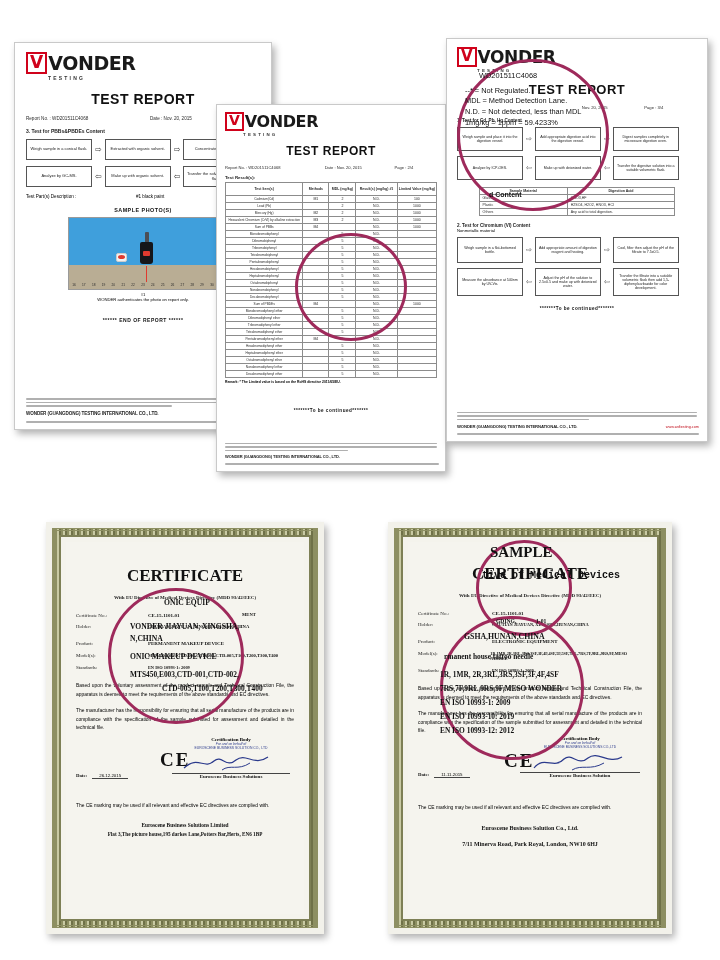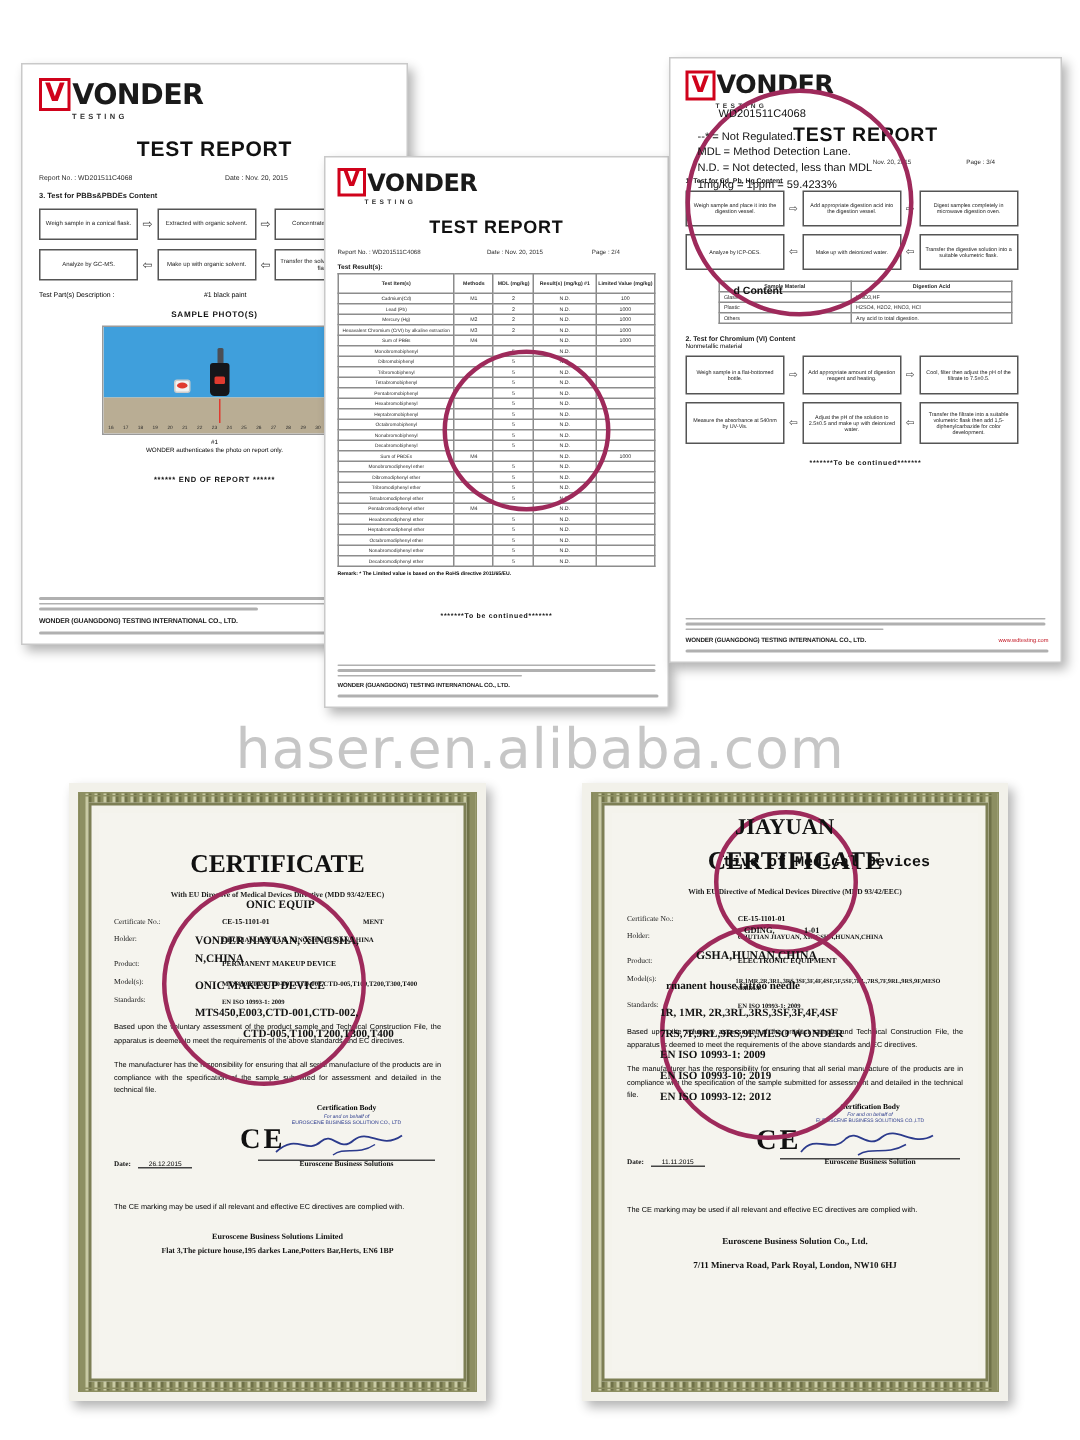--- a/index.html
+++ b/index.html
@@ -535,21 +535,20 @@
     <div class="annot-text" style="left:18px; top:32px; width:142px; font-size:7.4px; line-height:1.45;">
       <div style="margin-left:14px; margin-bottom:4px;">WD201511C4068</div>
       <div>--* = Not Regulated.</div>
       <div>MDL = Method Detection Lane.</div>
       <div>N.D. = Not detected, less than MDL</div>
       <div>1mg/kg = 1ppm = 59.4233%</div>
     </div>
     <div class="annot-text" style="left:42px; top:152px; font-size:7px; font-weight:700;">d Content</div>
   </div>
 
-  <div class="watermark" style="top:478px;">haser.en.alibaba.com</div>
 
   <div class="sheet cert-outer" style="left:46px; top:522px; width:278px; height:412px; border:none;">
     <div class="cert-band"></div>
     <div class="cert-band2"></div>
     <div class="cert-body">
 
       <div class="cert-title" style="font-size:17px; margin:18px 0 9px 0;">CERTIFICATE</div>
       <div class="cert-sub" style="font-size:5px; margin-bottom:13px;">With EU Directive of Medical Devices Directive  (MDD 93/42/EEC)</div>
 
       <div class="cert-row" style="margin-bottom:6px;">
@@ -667,21 +666,21 @@
       <div style="font-size:4.9px; line-height:1.75; margin-top:4px;">The CE marking may be used if all relevant and effective EC directives are complied with.</div>
 
       <div class="cert-title" style="font-size:6px; margin-top:13px; font-weight:700;">Euroscene Business Solution Co., Ltd.</div>
       <div class="cert-title" style="font-size:6px; margin-top:10px; font-weight:700;">7/11 Minerva Road, Park Royal, London, NW10 6HJ</div>
     </div>
 
     <div class="annot-circle" style="left:88px; top:18px; width:96px; height:96px;"></div>
     <div class="annot-circle" style="left:52px; top:94px; width:144px; height:144px;"></div>
 
     <div class="annot-text" style="left:0; top:0; width:284px; height:412px;">
-      <div style="position:absolute; left:102px; top:22px; font-size:15px; font-weight:800; font-family:'Liberation Serif',serif;">JIAYUAN</div>
+      <div style="position:absolute; left:102px; top:22px; font-size:15px; font-weight:800; font-family:'Liberation Serif',serif;">SAMPLE</div>
       <div style="position:absolute; left:94px; top:48px; font-size:10px; font-weight:700; font-family:Liberation Mono, monospace;">tive of Medical Devices</div>
       <div style="position:absolute; left:108px; top:96px; font-size:5.6px; font-weight:700; font-family:'Liberation Serif',serif;">GDING,</div>
       <div style="position:absolute; left:148px; top:96px; font-size:5.6px; font-weight:700; font-family:'Liberation Serif',serif;">1-01</div>
       <div style="position:absolute; left:76px; top:110px; font-size:7.8px; font-weight:700; font-family:'Liberation Serif',serif;">GSHA,HUNAN,CHINA</div>
       <div style="position:absolute; left:56px; top:130px; font-size:7.4px; font-weight:700; font-family:'Liberation Serif',serif;">rmanent house tattoo needle</div>
       <div style="position:absolute; left:52px; top:148px; font-size:7.4px; font-weight:700; font-family:'Liberation Serif',serif;">1R, 1MR, 2R,3RL,3RS,3SF,3F,4F,4SF</div>
       <div style="position:absolute; left:52px; top:162px; font-size:7.4px; font-weight:700; font-family:'Liberation Serif',serif;">7RS,7F,9RL,9RS,9F,MESO WONDER</div>
       <div style="position:absolute; left:52px; top:176px; font-size:7.4px; font-weight:700; font-family:'Liberation Serif',serif;">EN ISO 10993-1:  2009</div>
       <div style="position:absolute; left:52px; top:190px; font-size:7.4px; font-weight:700; font-family:'Liberation Serif',serif;">EN ISO 10993-10:  2019</div>
       <div style="position:absolute; left:52px; top:204px; font-size:7.4px; font-weight:700; font-family:'Liberation Serif',serif;">EN ISO 10993-12:  2012</div>

